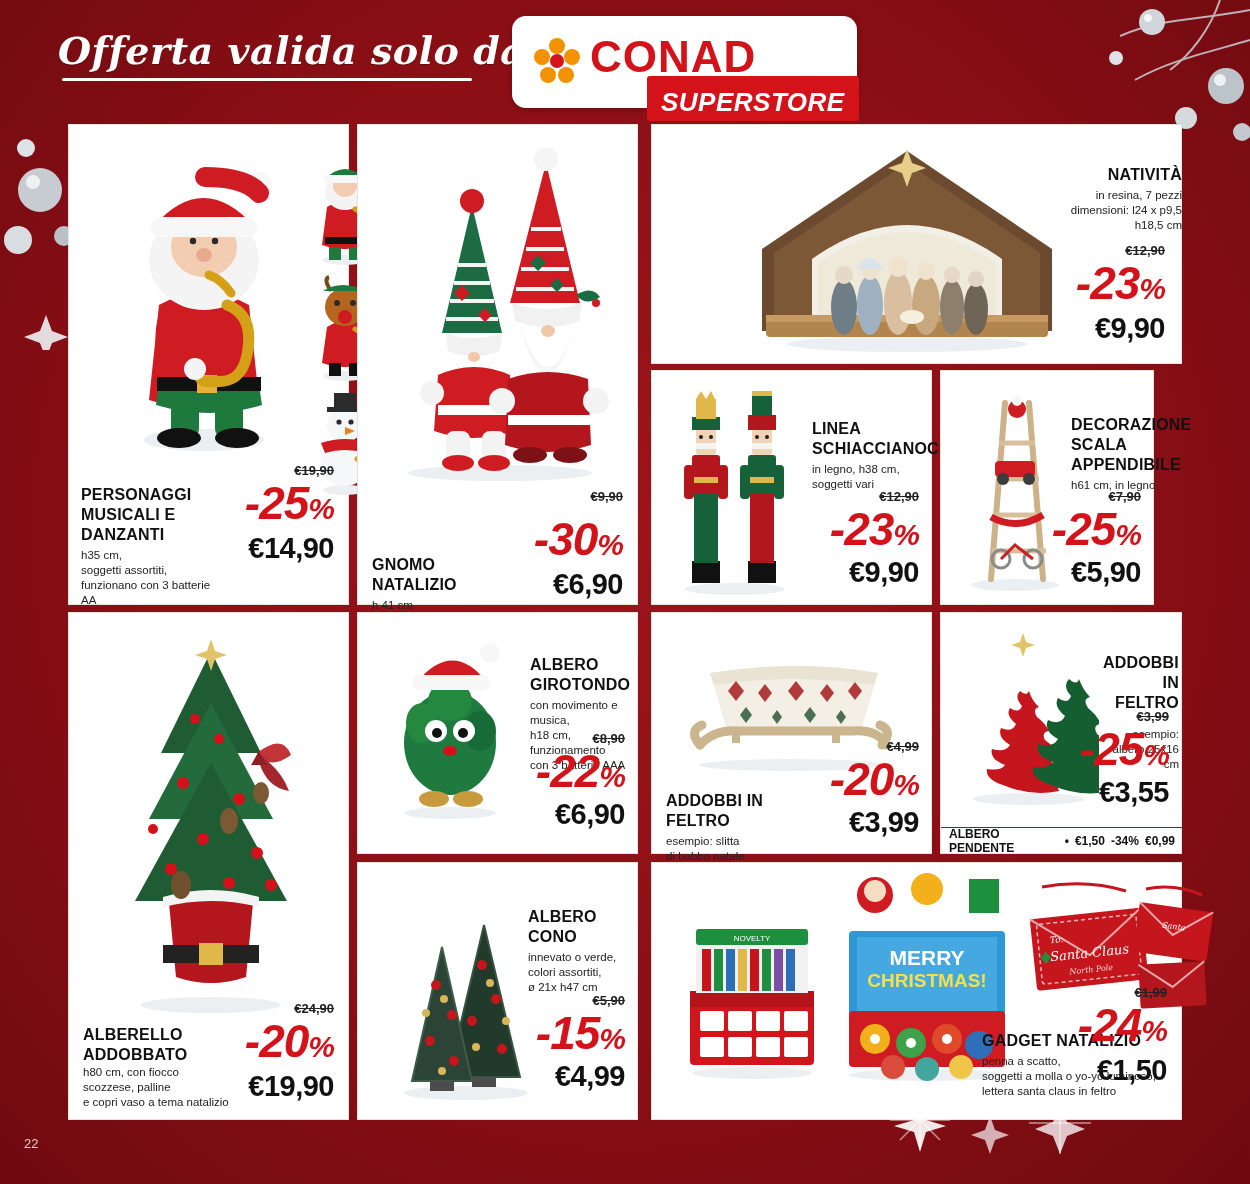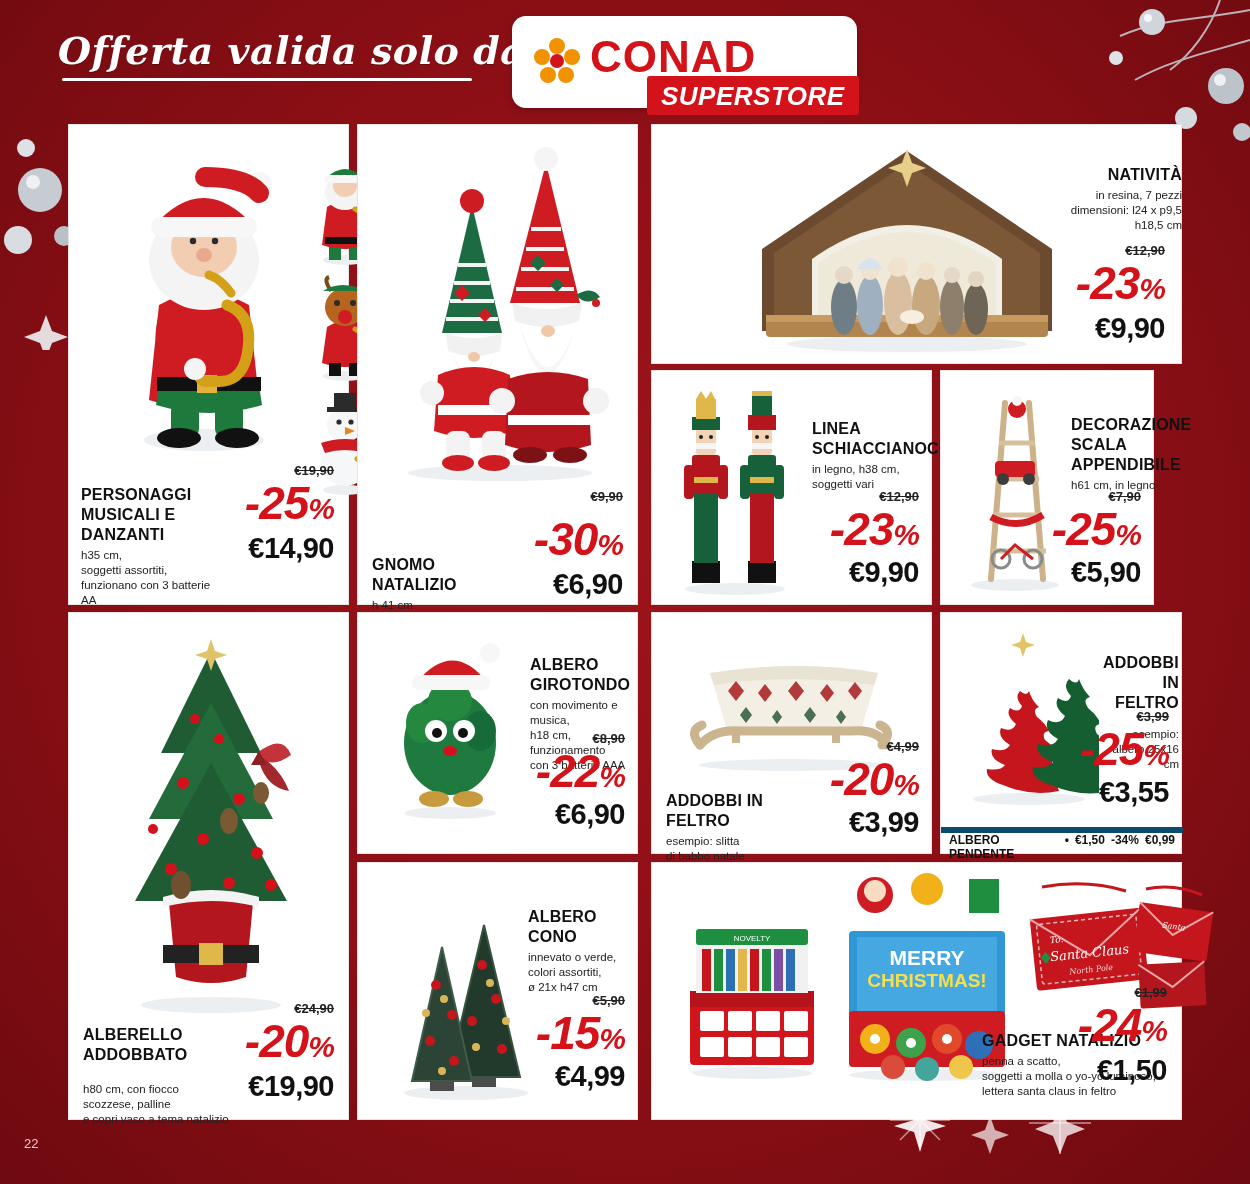--- a/index.html
+++ b/index.html
@@ -40,21 +40,21 @@
   .logo-flower{ position:absolute; left:22px; top:22px; width:46px; height:46px; }
   .logo-conad{
     position:absolute; left:78px; top:16px;
     color:#d3121a; font-size:44px; font-weight:bold; letter-spacing:1px;
     font-family:"Liberation Sans", sans-serif;
   }
   .logo-super{
     position:absolute; left:135px; top:60px;
     color:#ffffff; background:#d3121a;
     font-size:26px; font-style:italic; font-weight:bold;
-    padding:5px 14px 3px 14px; border-radius:3px;
+    padding:11px 14px 3px 14px; border-radius:3px;
     letter-spacing:0.5px;
   }
 
   
   .deco { position:absolute; z-index:1; }
 
   
   .panel{
     position:absolute; background:#ffffff; border:1px solid #e3e3e3;
   }
@@ -454,21 +454,21 @@
 
       <ellipse cx="118" cy="188" rx="9" ry="13" fill="#7b5a33"></ellipse>
       <ellipse cx="70" cy="252" rx="10" ry="14" fill="#6f5130"></ellipse>
       <ellipse cx="150" cy="160" rx="8" ry="11" fill="#7b5a33"></ellipse>
 
       <path d="M100 6 l4 12 12 4 -12 4 -4 12 -4 -12 -12 -4 12 -4z" fill="#e1c46a"></path>
     </svg>
 
     <div style="position:absolute;left:14px;top:412px;width:160px;">
       <div class="prodname">ALBERELLO ADDOBBATO</div>
-      <div class="proddesc" style="margin-top:17px;">h80 cm, con fiocco</div>
+      <div class="proddesc" style="margin-top:0;">h80 cm, con fiocco</div>
       <div class="proddesc">scozzese, palline</div>
       <div class="proddesc">e copri vaso a tema natalizio</div>
     </div>
     <div style="position:absolute;right:14px;top:388px;width:180px;" class="tx-right">
       <div class="oldprice">€24,90</div>
       <div class="disc" style="margin-top:2px;"><span>-20</span><span class="pct">%</span></div>
       <div class="newprice" style="margin-top:6px;">€19,90</div>
     </div>
   </div>
 
@@ -565,21 +565,21 @@
     <div style="position:absolute;left:160px;top:40px;width:78px;">
       <div class="prodname tx-right">ADDOBBI IN FELTRO</div>
       <div class="proddesc tx-right" style="margin-top:14px;">esempio: albero 25x16 cm</div>
     </div>
     <div style="position:absolute;right:12px;top:96px;width:150px;" class="tx-right">
       <div class="oldprice">€3,99</div>
       <div class="disc" style="margin-top:2px;"><span>-25</span><span class="pct">%</span></div>
       <div class="newprice" style="margin-top:4px;">€3,55</div>
     </div>
 
-    <div style="position:absolute;left:0;bottom:0;width:242px;height:26px;border-top:6px solid #0c4a6e;display:flex;align-items:flex-start;padding:0 8px;gap:6px;">
+    <div style="position:absolute;left:0;bottom:0;width:242px;height:26px;border-top:1px solid #0c4a6e;display:flex;align-items:center;padding:0 8px;gap:6px;">
       <span class="strip">ALBERO PENDENTE</span>
       <span class="strip">•</span>
       <span class="strip old">€1,50</span>
       <span class="strip red">-34%</span>
       <span class="strip">€0,99</span>
     </div>
   </div>
 
   <div class="panel" style="left:357px; top:862px; width:281px; height:258px;">
     <svg style="position:absolute;left:28px;top:18px;" width="160" height="220" viewBox="0 0 160 220">

